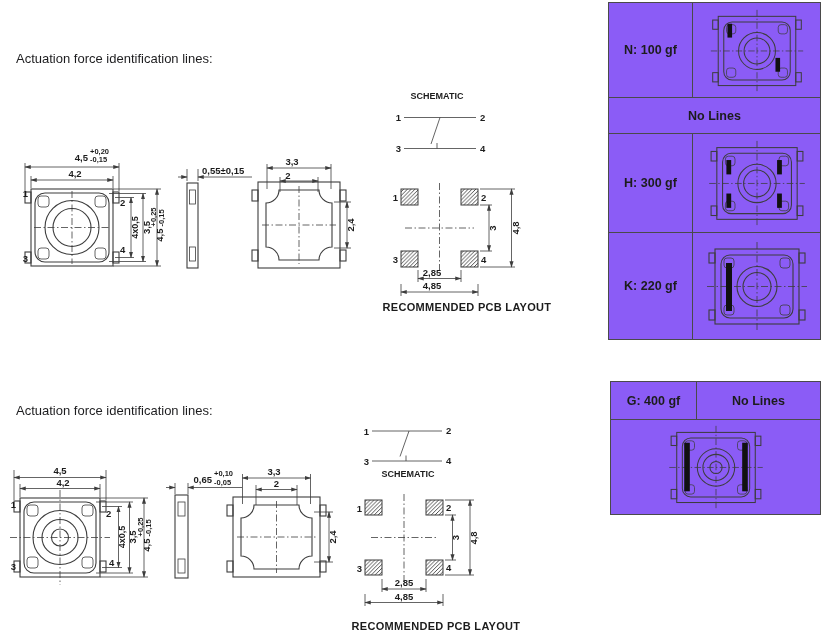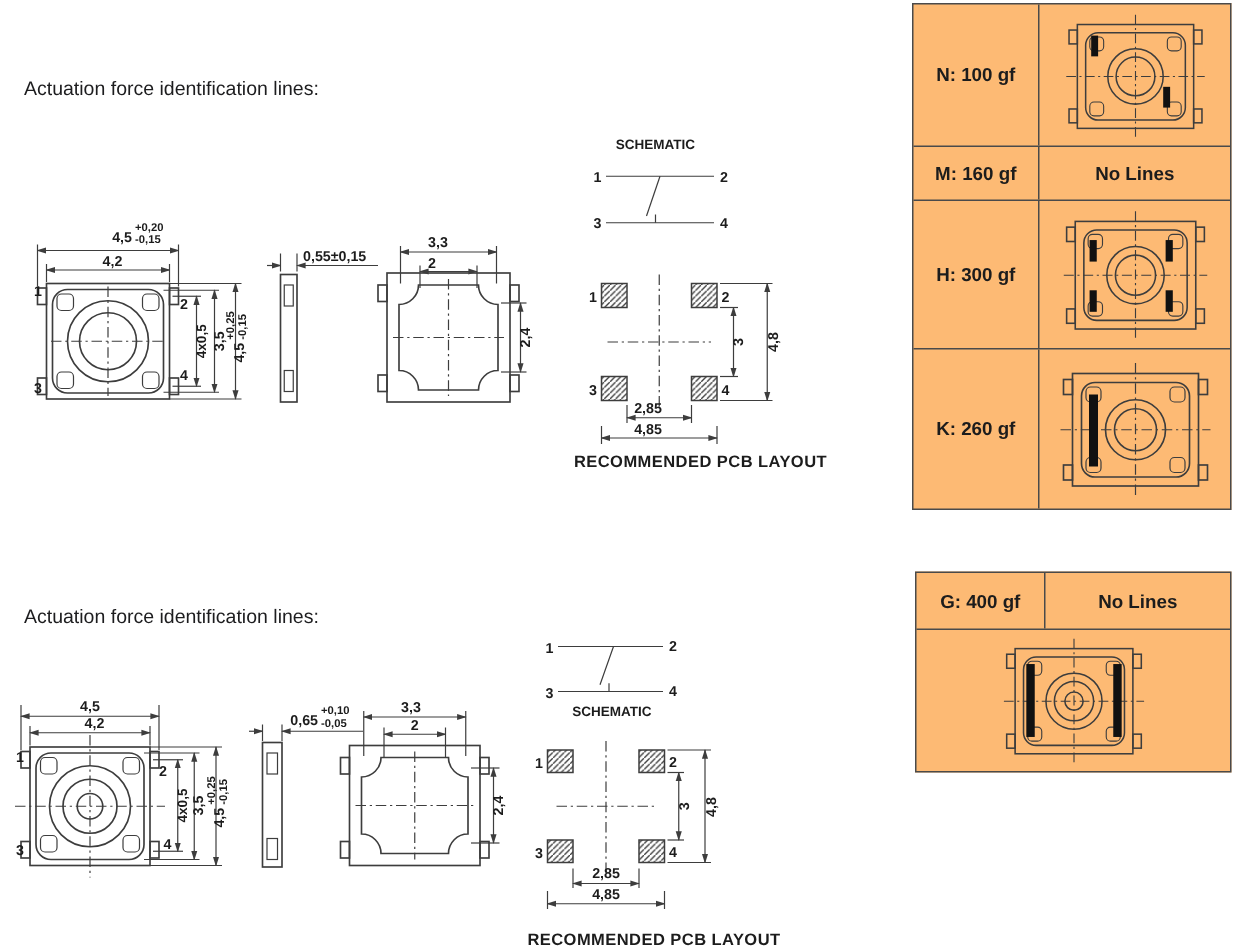--- a/index.html
+++ b/index.html
@@ -7,21 +7,21 @@
        font-family:"Liberation Sans",sans-serif;color:#1c1c1c;}
   .abs{position:absolute;}
   .heading{font-weight:normal;font-size:13px;white-space:nowrap;color:#1d1d1f;margin-left:12px;}
   svg text{fill:#1c1c1c;font-family:"Liberation Sans",sans-serif;font-weight:bold;}
   .t95{font-size:9.5px;} .t9{font-size:9px;} .t75{font-size:7.5px;} .t11{font-size:11px;letter-spacing:.3px;}
   .ln{fill:none;stroke:#3d3d3d;stroke-width:1.1;}
   .lnthin{fill:none;stroke:#3d3d3d;stroke-width:0.8;}
   .dash{stroke-dasharray:7 2.5 1.5 2.5;}
   .pad{fill:url(#hatch);stroke:#3d3d3d;stroke-width:1;}
   .idbar{fill:#111;stroke:none;}
-  .ftable{border:1.5px solid #4a4a4a;background:#fdba74;}
+  .ftable{border:1.5px solid #4a4a4a;background:#8b5cf6;}
   .frow{display:flex;border-bottom:1.5px solid #4a4a4a;}
   .frow:last-child{border-bottom:none;}
   .fcell-label{width:83px;border-right:1.5px solid #4a4a4a;display:flex;align-items:center;
                justify-content:center;font-weight:bold;font-size:12.5px;}
   .fcell-img{flex:1;display:flex;align-items:center;justify-content:center;}
   .nolines{font-weight:bold;font-size:12.5px;}
 </style>
 </head>
 <body>
 
@@ -362,39 +362,38 @@
     <div class="fcell-label">N: 100 gf</div>
     <div class="fcell-img">
       <svg width="96" height="85" viewBox="0 0 104 92">
         <use href="#sw-base"></use>
         <rect class="idbar" x="20" y="17" width="5" height="15"></rect>
         <rect class="idbar" x="72" y="54" width="5" height="15"></rect>
       </svg>
     </div>
   </div>
   <div class="frow" style="height:35px;">
-    <div class="fcell-label">M: 160 gf</div>
     <div class="fcell-img">
       <span class="nolines">No Lines</span>
     </div>
   </div>
   <div class="frow" style="height:98px;">
     <div class="fcell-label">H: 300 gf</div>
     <div class="fcell-img">
       <svg width="100" height="88" viewBox="0 0 104 92">
         <use href="#sw-base"></use>
         <rect class="idbar" x="20" y="22" width="5" height="15"></rect>
         <rect class="idbar" x="73" y="22" width="5" height="15"></rect>
         <rect class="idbar" x="20" y="57" width="5" height="15"></rect>
         <rect class="idbar" x="73" y="57" width="5" height="15"></rect>
       </svg>
     </div>
   </div>
   <div class="frow" style="height:106px;">
-    <div class="fcell-label">K: 260 gf</div>
+    <div class="fcell-label">K: 220 gf</div>
     <div class="fcell-img">
       <svg width="104" height="92" viewBox="0 0 104 92">
         <use href="#sw-base"></use>
         <rect class="idbar" x="21" y="23" width="6" height="48"></rect>
       </svg>
     </div>
   </div>
 </div>
 
 <div class="abs ftable" style="left:610px;top:381px;width:209px;">

